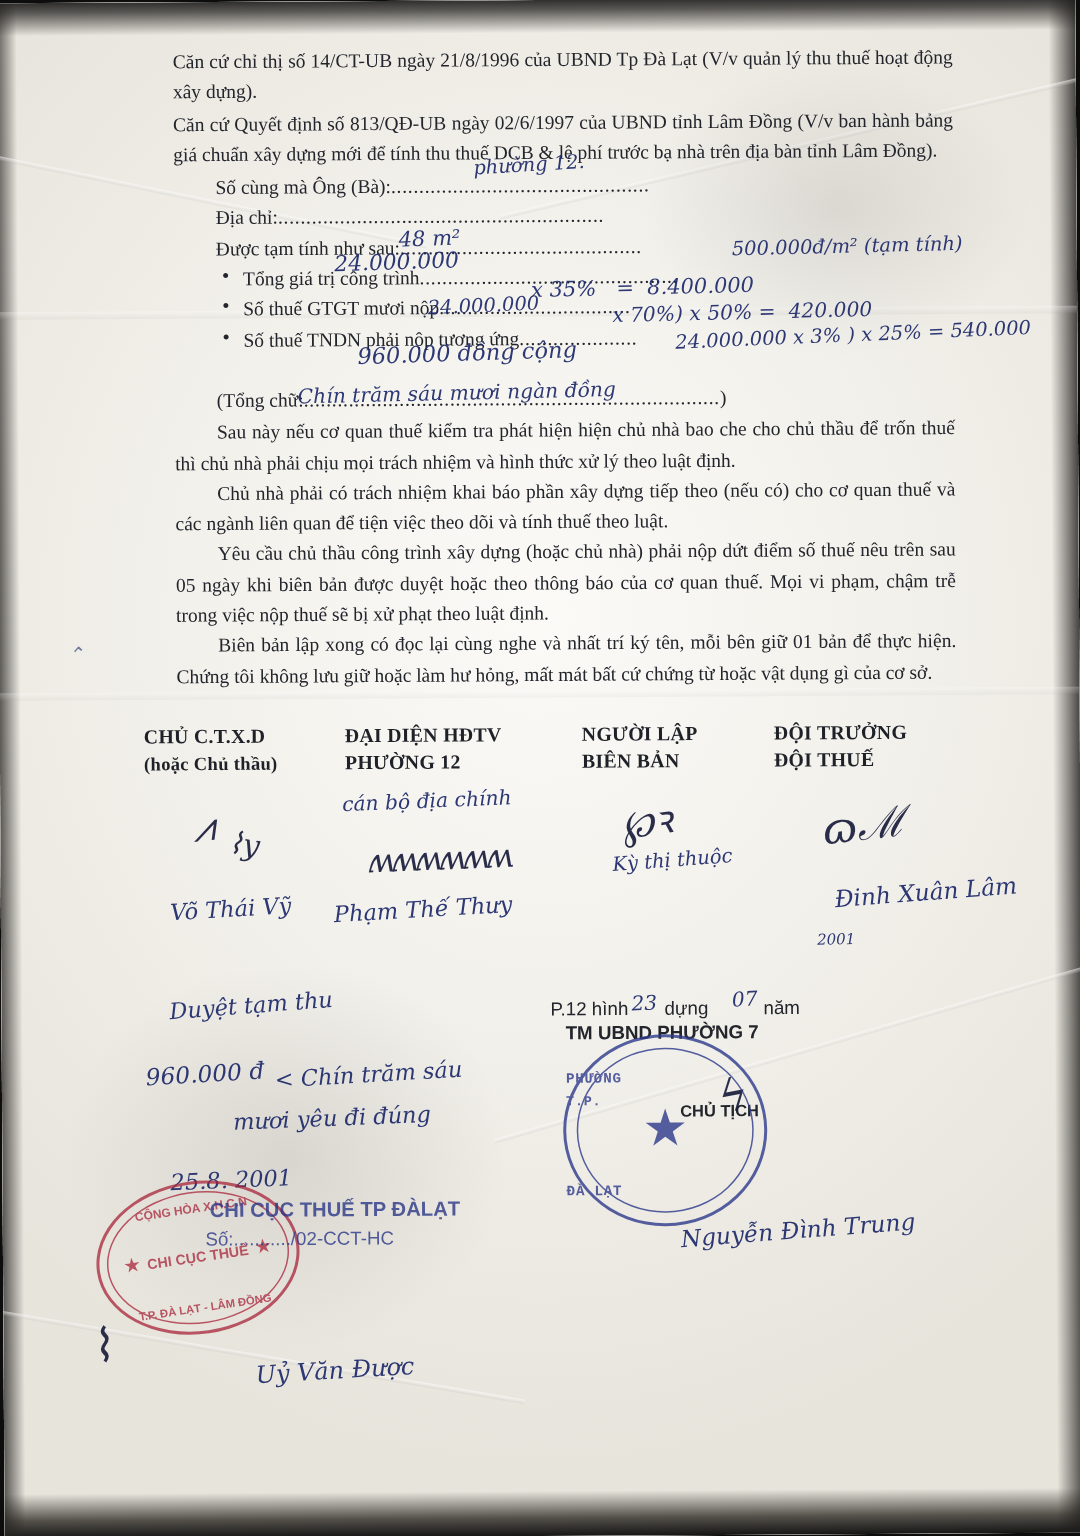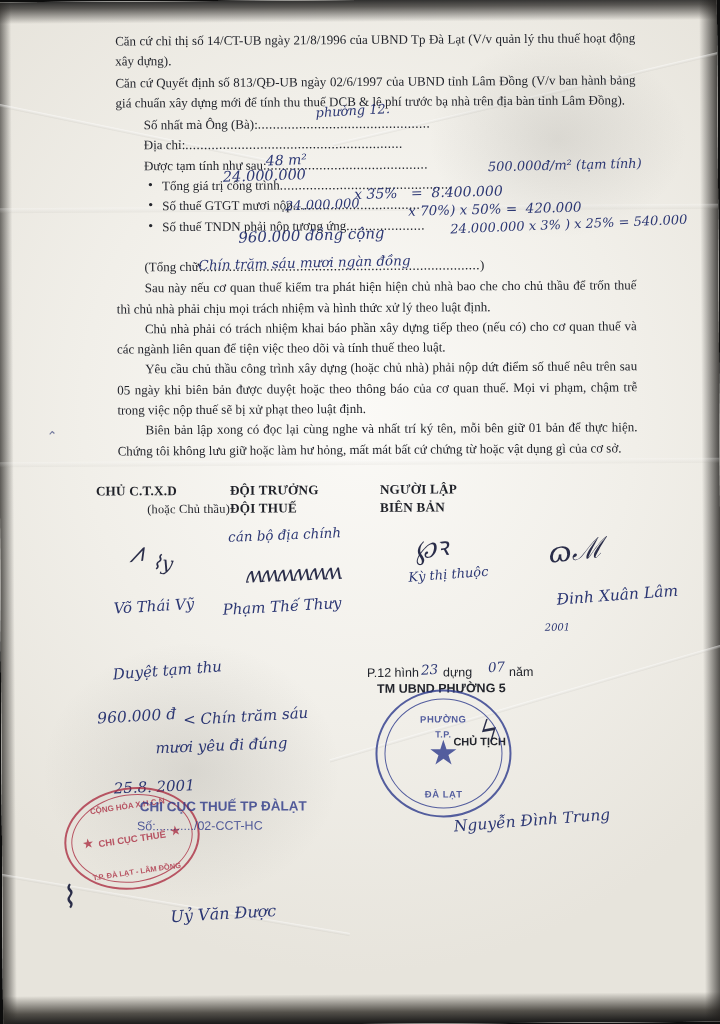--- a/index.html
+++ b/index.html
@@ -78,21 +78,21 @@
     width: 570px;
     display: flex;
   }
   .sig-col {
     font-weight: bold;
     font-size: 13.2px;
     line-height: 18px;
     color: #1f2128;
     letter-spacing: .2px;
   }
-  .sig-col .sub { font-weight: normal; font-size: 12.4px; text-align: right; }
+  .sig-col .sub { font-weight: bold; font-size: 12.4px; }
   .c1 { width: 134px; }
   .c2 { width: 158px; }
   .c3 { width: 150px; }
   .c4 { width: 128px; }
 
   
   .hw {
     position: absolute;
     font-family: "DejaVu Serif", serif;
     color: #1e2a6b;
@@ -109,22 +109,22 @@
     border-radius: 50%;
     border: 2.5px solid #2d3a8c;
     color: #2d3a8c;
     opacity: .8;
   }
   .stamp-round .inner {
     position: absolute; inset: 7px; border-radius: 50%; border: 1.5px solid #2d3a8c;
   }
   .stamp-round .txt-top,
   .stamp-round .txt-bot {
-    position: absolute; left: 0; width: 100%; text-align: center;
-    font-family: Liberation Sans, sans-serif; font-weight: bold; letter-spacing: .5px;
+    position: absolute; left: 0; width: 100%; 
+    font-family: Liberation Mono, monospace; font-weight: bold; letter-spacing: .5px;
   }
   .star {
     position: absolute; left: 50%; top: 50%; transform: translate(-50%,-50%);
     font-size: 34px; line-height: 1; color: #2d3a8c;
   }
   .stamp-oval {
     position: absolute;
     border: 2px solid #a8243a;
     border-radius: 50%;
     color: #a8243a;
@@ -167,21 +167,21 @@
   <div class="crease-diag" style="left:-30px; top:900px; width:380px; transform:rotate(10deg);"></div>
   <div class="smudge" style="left:40px; top:640px; width:300px; height:260px;"></div>
   <div class="smudge" style="left:430px; top:40px; width:260px; height:200px;"></div>
 
   <div class="body-text">
 
     <p>Căn cứ chỉ thị số 14/CT-UB ngày 21/8/1996 của UBND Tp Đà Lạt (V/v quản lý thu thuế hoạt động xây dựng).</p>
     <p style="margin-top:1px;">Căn cứ Quyết định số 813/QĐ-UB ngày 02/6/1997 của UBND tỉnh Lâm Đồng (V/v ban hành bảng giá chuẩn xây dựng mới để tính thu thuế DCB &amp; lệ phí trước bạ nhà trên địa bàn tỉnh Lâm Đồng).</p>
 
     <p class="ind" style="margin-top:2px;">
-      <span>Số nhất mà Ông (Bà):</span><span class="dots">..............................................</span>
+      <span>Số cùng mà Ông (Bà):</span><span class="dots">..............................................</span>
     </p>
     <p class="ind">
       <span>Địa chỉ:</span><span class="dots">..........................................................</span>
     </p>
     <p class="ind">
       <span>Được tạm tính như sau:</span><span class="dots">...........................................</span>
     </p>
 
     <ul class="bullets">
       <li>
@@ -203,27 +203,31 @@
     <p class="ind">Chủ nhà phải có trách nhiệm khai báo phần xây dựng tiếp theo (nếu có) cho cơ quan thuế và các ngành liên quan để tiện việc theo dõi và tính thuế theo luật.</p>
     <p class="ind">Yêu cầu chủ thầu công trình xây dựng (hoặc chủ nhà) phải nộp dứt điểm số thuế nêu trên sau 05 ngày khi biên bản được duyệt hoặc theo thông báo của cơ quan thuế. Mọi vi phạm, chậm trễ trong việc nộp thuế sẽ bị xử phạt theo luật định.</p>
     <p class="ind">Biên bản lập xong có đọc lại cùng nghe và nhất trí ký tên, mỗi bên giữ 01 bản để thực hiện. Chứng tôi không lưu giữ hoặc làm hư hỏng, mất mát bất cứ chứng từ hoặc vật dụng gì của cơ sở.</p>
   </div>
 
   <div class="sig-row">
     <div class="sig-col c1">
       <div>CHỦ C.T.X.D</div>
       <div class="sub">(hoặc Chủ thầu)</div>
     </div>
-    <div class="sig-col c3">
-      <div>ĐỘI TRƯỞNG</div>
-      <div>ĐỘI THUẾ</div>
+    <div class="sig-col c2">
+      <div>ĐẠI DIỆN HĐTV</div>
+      <div>PHƯỜNG 12</div>
     </div>
     <div class="sig-col c4">
       <div>NGƯỜI LẬP</div>
       <div>BIÊN BẢN</div>
+    </div>
+    <div class="sig-col c3">
+      <div>ĐỘI TRƯỞNG</div>
+      <div>ĐỘI THUẾ</div>
     </div>
   </div>
 
   <span class="hw" style="left:318px; top:105px; font-size:13px; transform:rotate(-3deg);">phường 12.</span>
 
   <span class="hw" style="left:268px; top:152px; font-size:14px; transform:rotate(-2deg);">48 m²</span>
 
   <span class="hw" style="left:490px; top:160px; font-size:13px; transform:rotate(-1deg);">500.000đ/m² (tạm tính)</span>
 
   <span class="hw" style="left:225px; top:168px; font-size:14.5px; transform:rotate(-1.5deg);">24.000.000</span>
@@ -262,21 +266,21 @@
 
   <span class="stamp-line" style="left:366px; top:666px; font-size:12.5px; color:#23252c; opacity:1;">
     <span>P.12 hình</span>
   </span>
   <span class="hw" style="left:420px; top:662px; font-size:13.5px; transform:rotate(-2deg);">23</span>
   <span class="stamp-line" style="left:442px; top:666px; font-size:12.5px; color:#23252c; opacity:1;">dựng</span>
   <span class="hw" style="left:487px; top:660px; font-size:13.5px; transform:rotate(-3deg);">07</span>
   <span class="stamp-line" style="left:508px; top:666px; font-size:12.5px; color:#23252c; opacity:1;">năm</span>
   <span class="hw" style="left:544px; top:623px; font-size:10px; transform:rotate(-1deg);">2001</span>
 
-  <div class="stamp-line" style="left:376px; top:682px; font-size:12.5px; font-weight:bold; color:#23252c; opacity:1;">TM UBND PHƯỜNG 5</div>
+  <div class="stamp-line" style="left:376px; top:682px; font-size:12.5px; font-weight:bold; color:#23252c; opacity:1;">TM UBND PHƯỜNG 7</div>
   <div class="stamp-line" style="left:452px; top:736px; font-size:11px; font-weight:bold; color:#23252c; opacity:1;">CHỦ TỊCH</div>
 
   <span class="hw" style="left:452px; top:818px; font-size:15.5px; transform:rotate(-4deg);">Nguyễn Đình Trung</span>
   <span class="hw dark" style="left:478px; top:716px; font-size:30px; transform:rotate(-10deg);">ϟ</span>
 
   <div class="stamp-round" style="left:374px; top:690px; width:136px; height:128px;">
     <div class="inner"></div>
     <div class="txt-top" style="top:22px; font-size:9.5px;">PHƯỜNG</div>
     <div class="txt-top" style="top:38px; font-size:9px;">T.P.</div>
     <div class="star">★</div>

